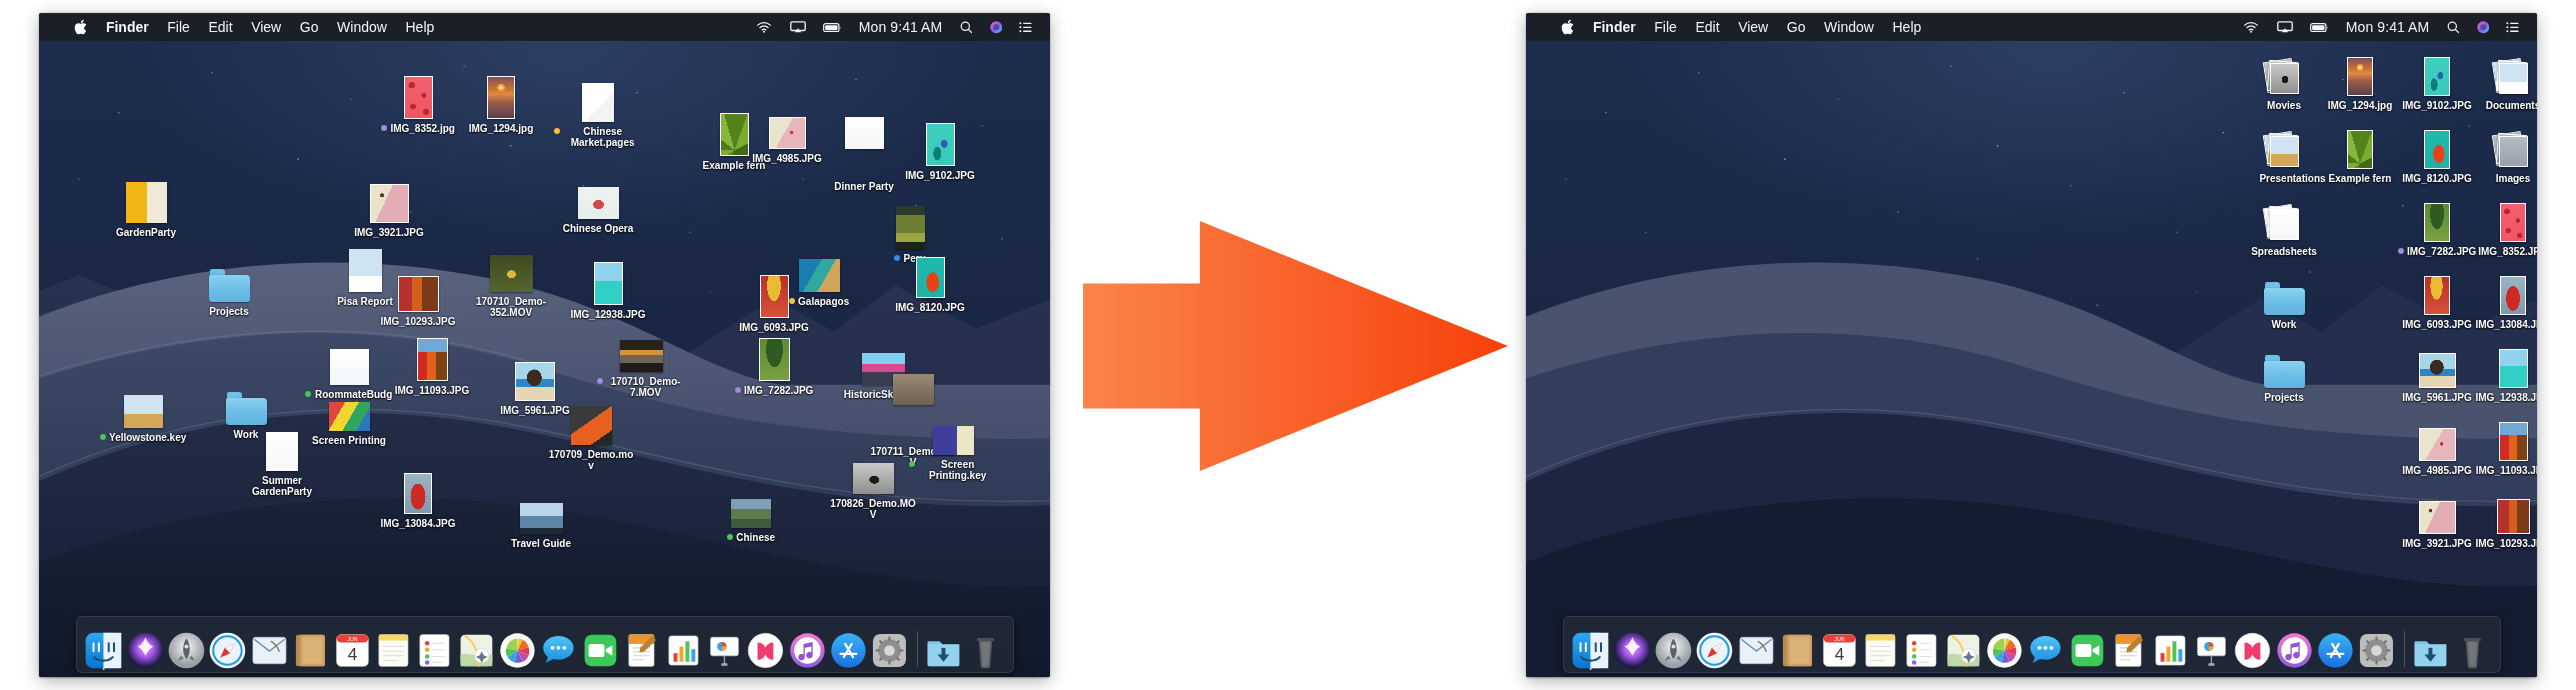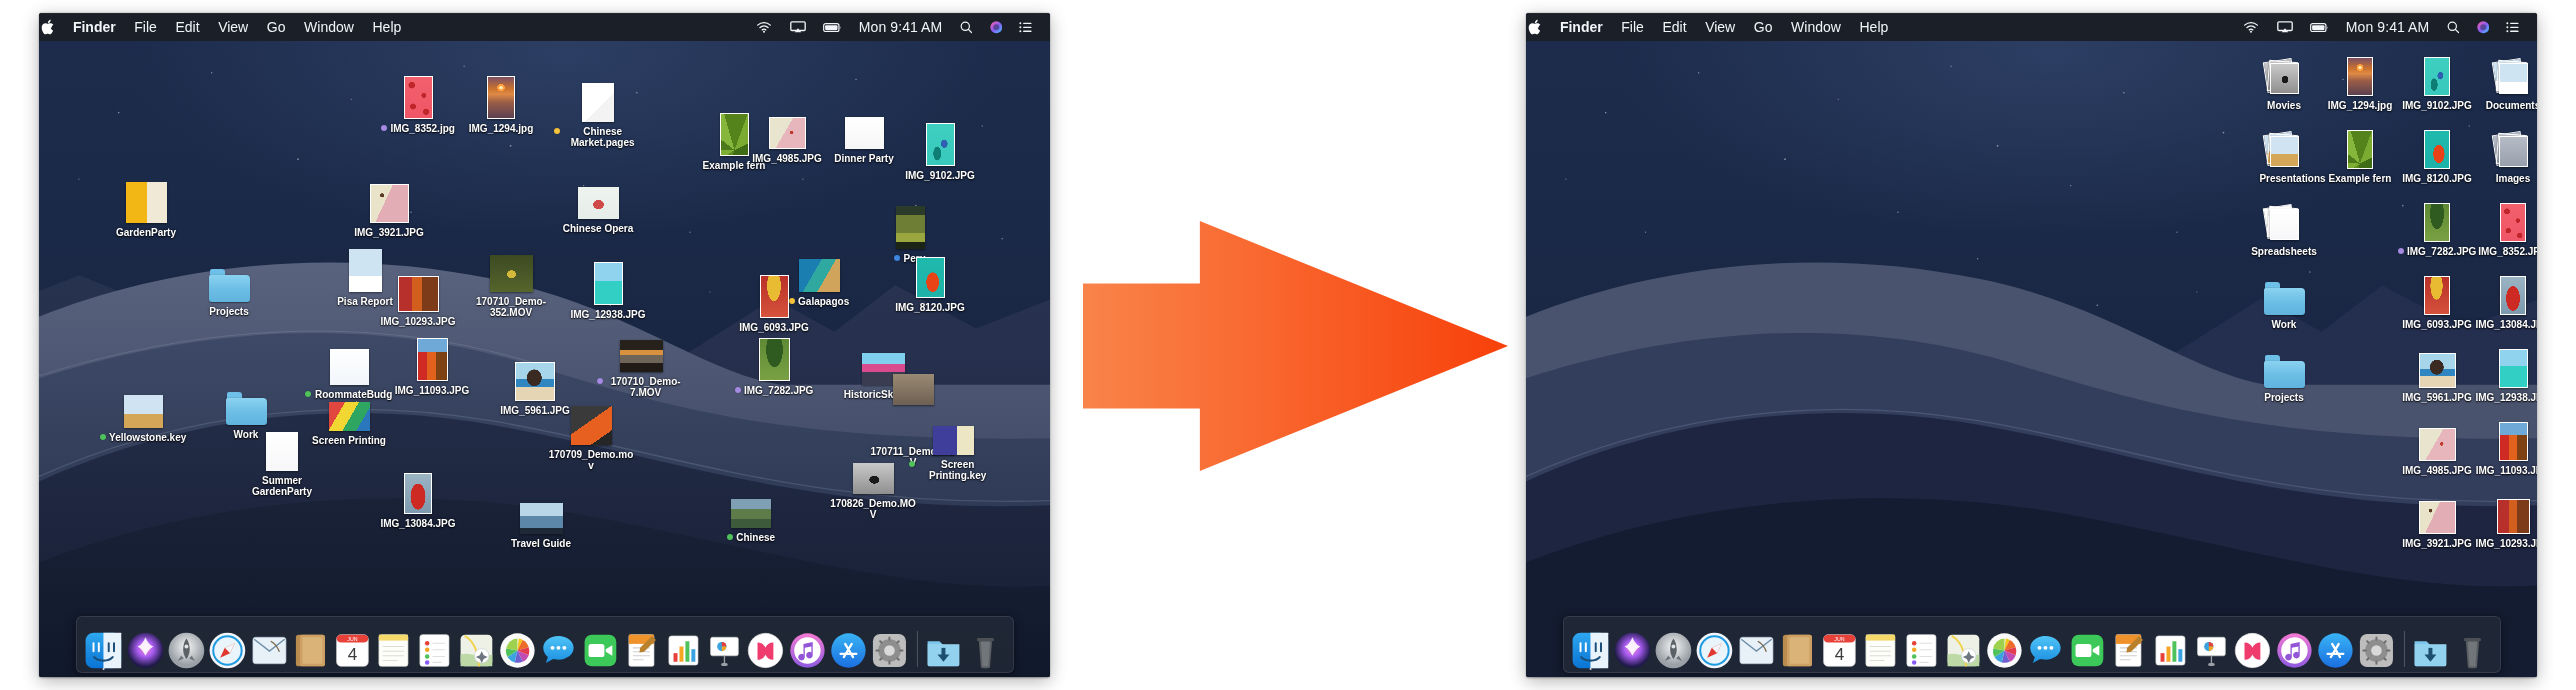--- a/index.html
+++ b/index.html
@@ -24,21 +24,21 @@
   #shot-after {left:1526px;width:1011px;}
 
   
   .menubar{
     position:absolute;left:0;top:0;width:100%;height:28px;
     background:#1a1f28;
     display:flex;align-items:center;
     z-index:40;
     box-shadow:0 0.7px 0 rgba(255,255,255,.05) inset;
   }
-  .menu-left{display:flex;align-items:center;padding-left:2px;gap:18.6px;}
+  .menu-left{display:flex;align-items:center;padding-left:35px;gap:18.6px;}
   .apple-logo{width:13.3px;height:16px;display:block;}
   .menu-item{color:#f2f4f7;font-size:14px;line-height:1;white-space:nowrap;}
   .menu-item.bold{font-weight:bold;}
   .menu-right{margin-left:auto;display:flex;align-items:center;gap:17.3px;padding-right:17.3px;}
   .mb-ico{display:block;}
   .clock{color:#f2f4f7;font-size:14px;white-space:nowrap;letter-spacing:0.1px;}
 
   
   .wall{position:absolute;left:0;top:0;width:100%;height:100%;overflow:hidden;}
   .wall .sky{
@@ -328,21 +328,21 @@
           </div>
         </div>
         <div class="dicon" style="left: 704px; top: 93px;">
           <div class="thumb">
             <div class="ph" style="width: 37px; height: 32px; background: radial-gradient(circle at 62% 48%, rgb(192, 57, 43) 0px, rgb(192, 57, 43) 6%, transparent 7%), linear-gradient(120deg, rgb(233, 228, 205) 0px, rgb(233, 228, 205) 44%, rgb(231, 182, 189) 44%, rgb(231, 182, 189) 100%);"></div>
           </div>
           <div class="lbl">
             <span style="white-space: normal;">IMG_4985.JPG</span>
           </div>
         </div>
-        <div class="dicon" style="left: 781px; top: 93px;">
+        <div class="dicon" style="left: 781px; top: 93px; gap: 28px;">
           <div class="thumb">
             <div class="doc" style="width: 39px; height: 32px; background: linear-gradient(rgb(255, 255, 255), rgb(246, 246, 246)), repeating-linear-gradient(0deg, rgb(187, 187, 187) 0px, rgb(187, 187, 187) 0.7px, rgb(255, 255, 255) 0.7px, rgb(255, 255, 255) 2.7px);"></div>
           </div>
           <div class="lbl">
             <span style="white-space: normal;">Dinner Party</span>
           </div>
         </div>
         <div class="dicon" style="left: 857px; top: 110px;">
           <div class="thumb">
             <div class="ph" style="width: 29px; height: 43px; background: radial-gradient(at 38% 72%, rgb(14, 126, 117) 0px, rgb(14, 126, 117) 16%, transparent 17%), radial-gradient(at 64% 48%, rgb(46, 95, 176) 0px, rgb(46, 95, 176) 13%, transparent 14%), linear-gradient(rgb(62, 207, 192), rgb(57, 200, 188));"></div>

